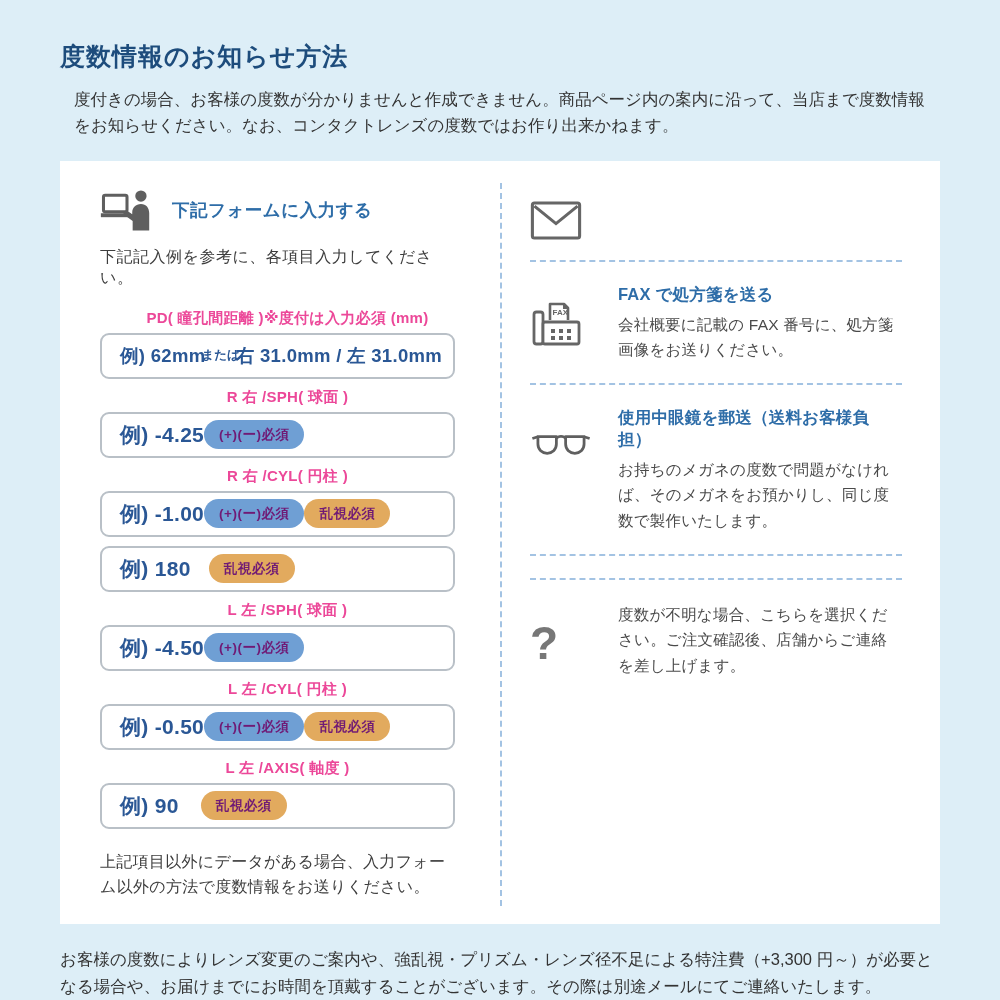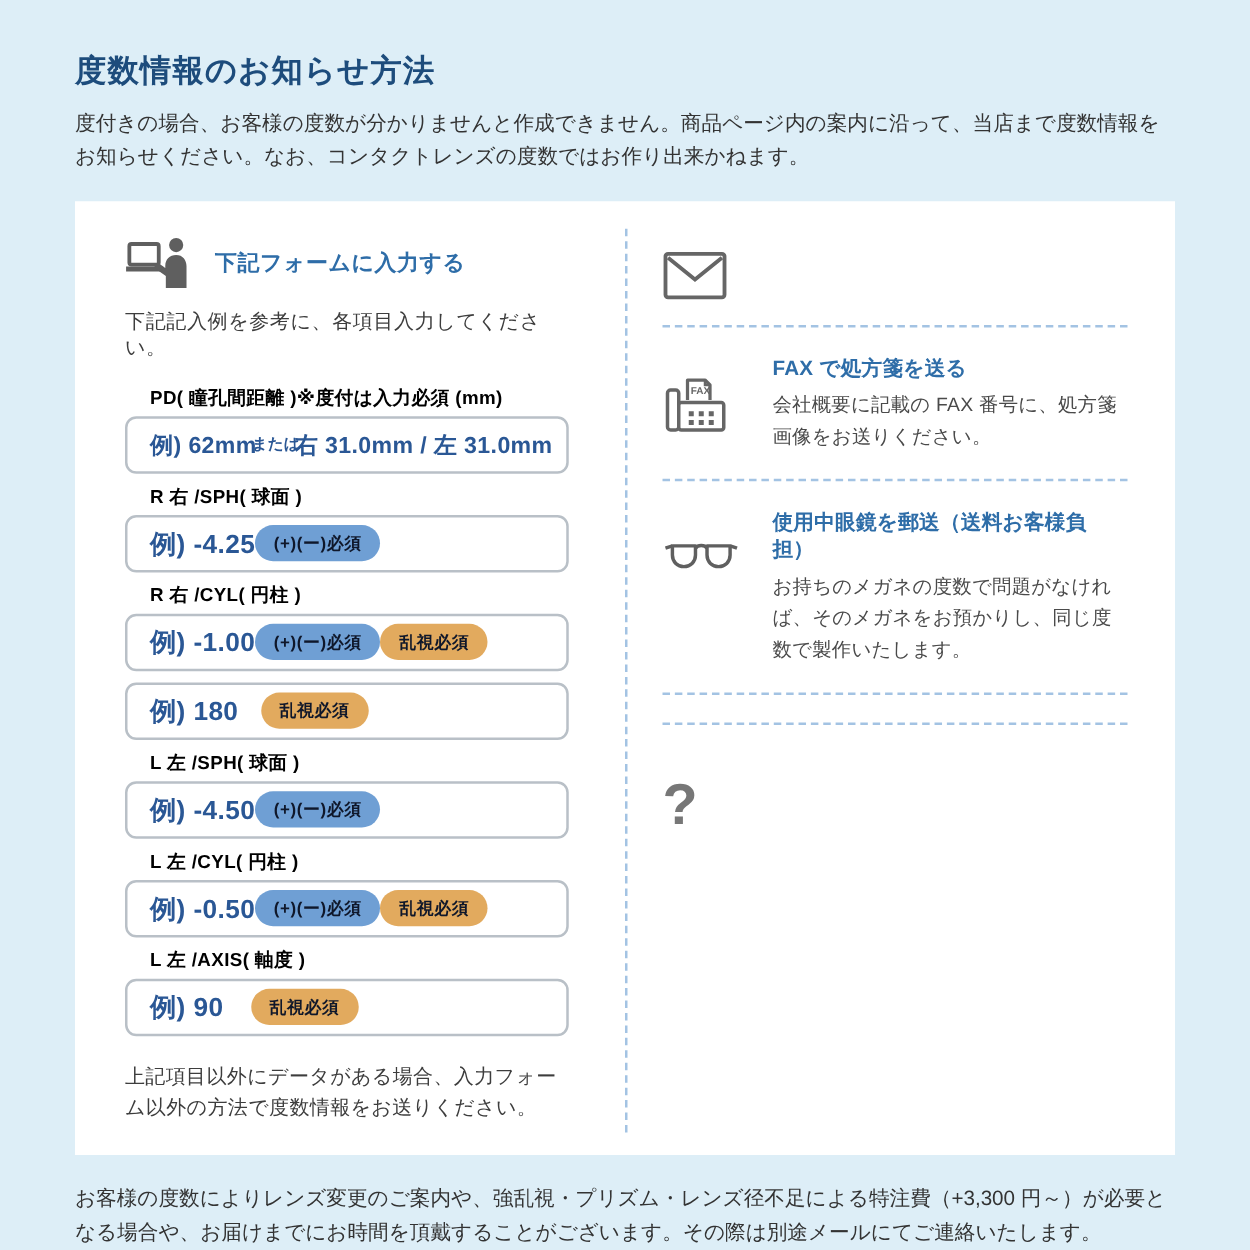--- a/index.html
+++ b/index.html
@@ -17,21 +17,21 @@
     color:#1d4c7c;
     font-size:25px;
     font-weight:800;
     letter-spacing:1px;
     margin:0 0 13px 0;
   }
   .intro{
     font-size:16.5px;
     line-height:1.6;
     color:#333;
-    margin:0 0 22px 0;
+    margin:0 0 22px 14px;
   }
 
   .card{
     background:#fff;
     display:flex;
     align-items:stretch;
   }
   .col-left{
     width:440px;
     box-sizing:border-box;
@@ -52,41 +52,41 @@
     display:flex;align-items:center;gap:18px;
     margin:2px 0 16px 0;
   }
   .form-header .hd{
     color:#2e6da8;font-size:17.5px;font-weight:800;letter-spacing:0.5px;
   }
   .instruction{
     font-size:16px;color:#3d3d3d;margin:0 0 20px 0;letter-spacing:0.5px;
   }
   .field-label{
-    color:#000000;font-weight:700;font-size:15px;
-    margin:0 0 5px 20px;letter-spacing:0.3px;
+    color:#ec4899;font-weight:700;font-size:15px;
+    margin:0 0 5px 20px;letter-spacing:0.3px;text-align:center;
   }
   .field-box{
     border:2px solid #b9c0c7;
     border-radius:9px;
     background:#fff;
     height:42px;
     display:flex;align-items:center;
     padding:0 10px 0 18px;
     margin-bottom:9px;
   }
   .ex{
     color:#2a5795;font-weight:800;font-size:21px;letter-spacing:0.3px;white-space:nowrap;
   }
   .ex-pd{font-size:18.5px;}
   .ex-mid{font-size:12.5px;font-weight:800;color:#2a5795;margin:16px -4px;white-space:nowrap;}
   .pill{
     display:inline-flex;align-items:center;justify-content:center;
     height:29px;border-radius:15px;padding:0 15px;
-    color:#0f172a;font-weight:800;font-size:13.5px;white-space:nowrap;letter-spacing:0.5px;
+    color:#701a75;font-weight:800;font-size:13.5px;white-space:nowrap;letter-spacing:0.5px;
   }
   .pill.blue{background:#6f9fd4;}
   .pill.orange{background:#e2aa5e;}
   .left-note{
     font-size:16px;color:#3d3d3d;line-height:1.6;margin:20px 0 0 0;letter-spacing:0.3px;
   }
 
   
   .method{display:flex;gap:16px;}
   .icon-col{
@@ -264,20 +264,21 @@
       <div class="h-divider"></div>
 
 
       <div class="h-divider"></div>
 
       <div class="method">
         <div class="icon-col">
           <span class="q-glyph">?</span>
         </div>
         <div class="m-text">
+          <p class="m-body">度数が不明な場合、こちらを選択ください。ご注文確認後、店舗からご連絡を差し上げます。</p>
         </div>
       </div>
 
     </div>
   </div>
 
   <p class="footer-note">お客様の度数によりレンズ変更のご案内や、強乱視・プリズム・レンズ径不足による特注費（+3,300 円～）が必要となる場合や、お届けまでにお時間を頂戴することがございます。その際は別途メールにてご連絡いたします。</p>
 
 </div>
 

